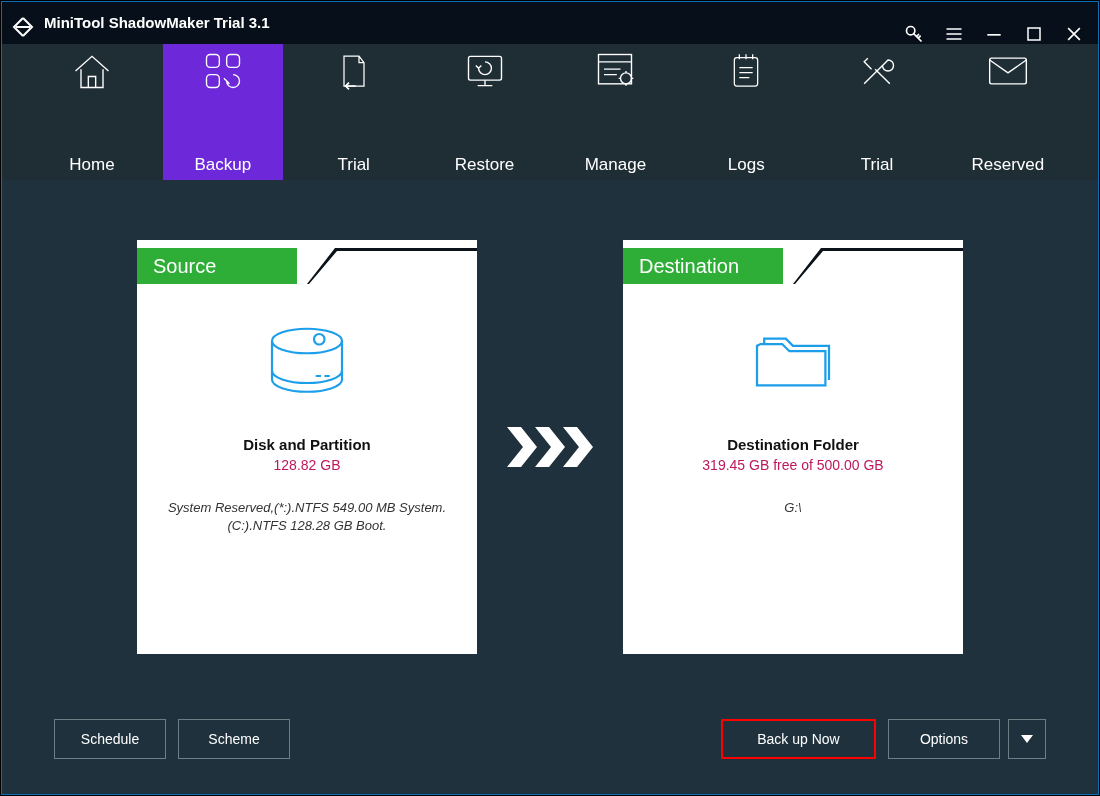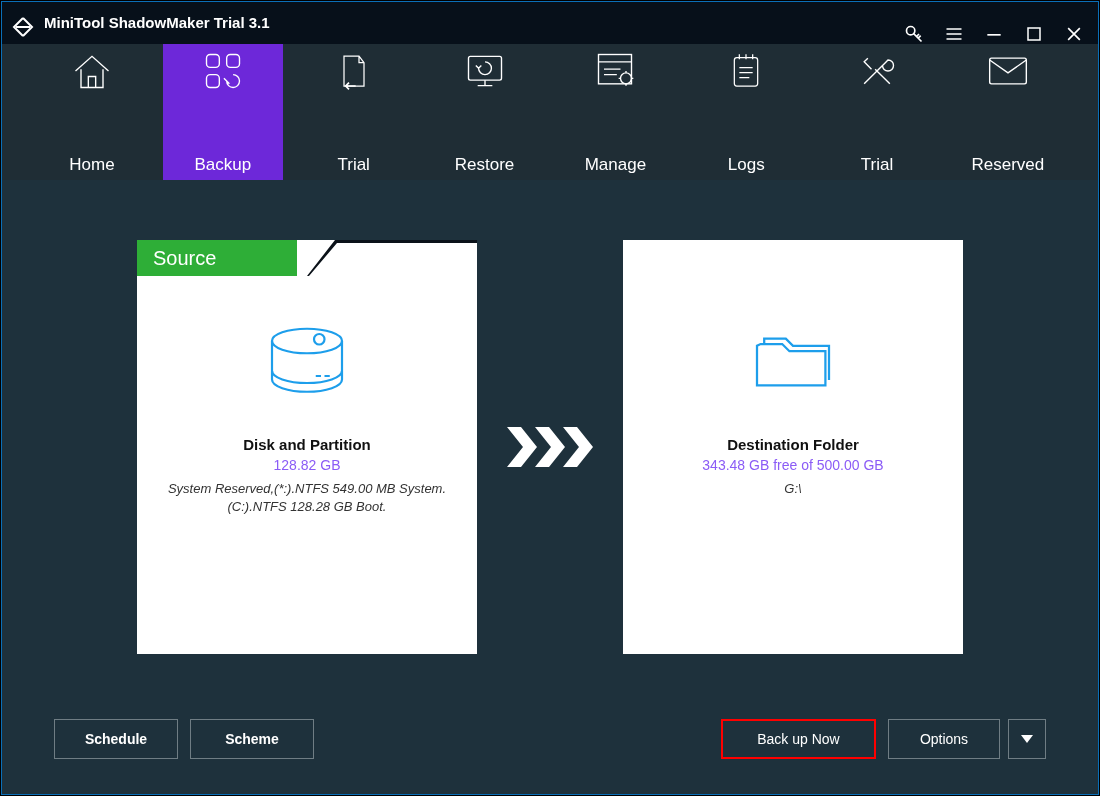--- a/index.html
+++ b/index.html
@@ -104,21 +104,21 @@
     height: 414px;
     background: #fff;
     position: relative;
     display:flex;
     flex-direction:column;
     align-items:center;
     cursor:pointer;
   }
   .card-header {
     position: absolute;
-    top: 0;
+    top: 8px;
     left: 0;
     width: 100%;
     height: 36px;
   }
   .card-header .band {
     position:absolute;
     left:0;top:0;
     height:36px;
     background:#2eae37;
     color:#fff;
@@ -148,22 +148,22 @@
   }
   .card-icon svg { stroke:#1d9eeb; fill:none; stroke-width:2.5; }
   .card-title {
     font-size:15px;
     font-weight:700;
     color:#111;
     margin-bottom:4px;
   }
   .card-size {
     font-size:14px;
-    color:#8b5cf6;
-    margin-bottom:7px;
+    color:#be185d;
+    margin-bottom:26px;
   }
   .card-detail {
     font-size:13px;
     color:#333;
     text-align:center;
     line-height:1.4;
     padding:0 12px;
     white-space:pre-line;
     font-style:italic;
   }
@@ -185,21 +185,21 @@
     border:1px solid #6f7d84;
     background:transparent;
     color:#fff;
     font-size:14px;
     display:inline-flex;
     align-items:center;
     justify-content:center;
     cursor:pointer;
     padding:0;
   }
-  .btn.w110 { width:124px;font-weight:bold; }
+  .btn.w110 { width:112px; }
   .btn + .btn { margin-left:12px; }
   .bottom .spacer { flex:1; }
   .btn.options { width:112px; }
   .btn.primary {
     width:155px;
     border:2px solid #ff0000;
     margin-left:18px;
   }
   .btn.drop {
     width:38px;
@@ -354,29 +354,35 @@
 
       <div class="arrows">
         <svg width="86" height="40" viewBox="0 0 86 40">
           <polygon points="0,0 14,0 30,20 14,40 0,40 16,20"></polygon>
           <polygon points="28,0 42,0 58,20 42,40 28,40 44,20"></polygon>
           <polygon points="56,0 70,0 86,20 70,40 56,40 72,20"></polygon>
         </svg>
       </div>
 
       <div class="card">
+        <div class="card-header">
+          <svg width="340" height="36" viewBox="0 0 340 36">
+            <polygon points="0,36 170,36 198,0 340,0 340,3 200,3 172,36" fill="#0b1219"></polygon>
+          </svg>
+          <div class="band">Destination</div>
+        </div>
         <div class="card-body">
           <span class="card-icon">
             <svg width="90" height="72" viewBox="0 0 100 80">
               <path d="M10 22 V66 H86 V28 H46 L38 20 H14 Z"></path>
               <path d="M18 20 V14 H42 L50 22 H90 V60"></path>
             </svg>
           </span>
           <div class="card-title">Destination Folder</div>
-          <div class="card-size">343.48 GB free of 500.00 GB</div>
+          <div class="card-size">319.45 GB free of 500.00 GB</div>
           <div class="card-detail">G:\</div>
         </div>
       </div>
 
     </div>
   </div>
 
   <div class="bottom">
     <button class="btn w110">Schedule</button>
     <button class="btn w110">Scheme</button>

